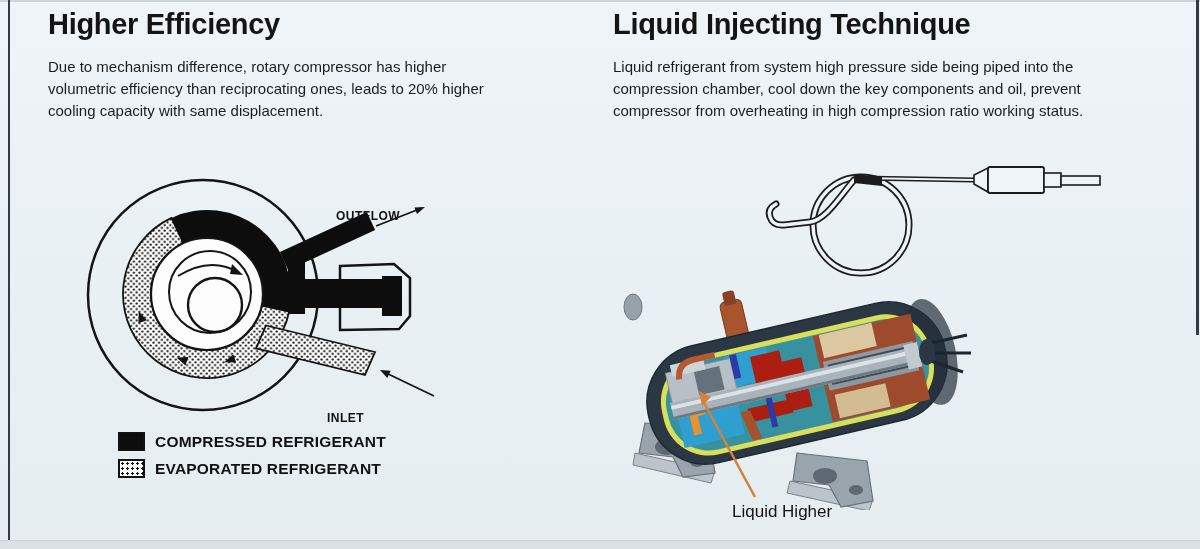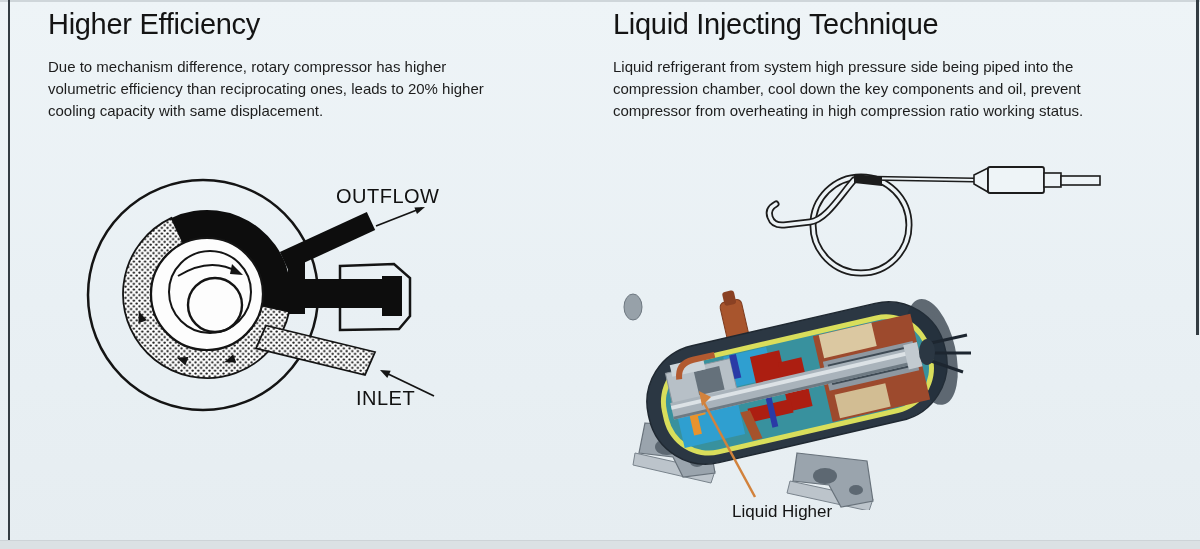--- a/index.html
+++ b/index.html
@@ -1,22 +1,22 @@
 <!DOCTYPE html>
 <html><head>
 <meta charset="utf-8">
 <style>
   html,body{margin:0;padding:0;}
   body{font-family:"Liberation Sans","DejaVu Sans",sans-serif;background:#cfd6da;}
   #stage{position:relative;width:1200px;height:549px;overflow:hidden;
          background:linear-gradient(180deg,#eef4f7 0%,#e9f0f4 55%,#e6edf1 100%);}
   .abs{position:absolute;}
-  .h1{font-size:29px;font-weight:400;letter-spacing:-0.3px;color:#141414;}
+  .h1{font-size:29px;font-weight:700;letter-spacing:-0.3px;color:#141414;}
   .body-text{font-size:15px;line-height:22px;color:#1d1d1d;}
-  .diagram-label{font-size:20px;font-weight:400;letter-spacing:0.5px;color:#111;}
+  .diagram-label{font-size:12px;font-weight:700;letter-spacing:0.5px;color:#111;margin-top:24px;}
   .legend-row{display:flex;align-items:center;gap:10px;height:27px;}
   .legend-text{font-size:15.5px;font-weight:600;letter-spacing:0.2px;color:#111;}
   .swatch{width:27px;height:19px;border:2px solid #111;box-sizing:border-box;}
   .swatch.solid{background:#0d0d0d;}
   .swatch.dotted{background-color:#fdfdfd;
     background-image:radial-gradient(#111 1.1px,transparent 1.3px);
     background-size:5px 5px;}
   .nozzle-label{font-size:17px;font-weight:500;color:#141414;}
   .edge{background:#333c42;}
   svg{display:block;}
@@ -70,22 +70,32 @@
     <rect x="342" y="114" width="20" height="40" fill="#0d0d0d"></rect>
 
     <line x1="336" y1="64" x2="382" y2="46" stroke="#141414" stroke-width="1.8"></line>
     <polygon points="385,45 377,51.9 374.4,45.4" fill="#141414"></polygon>
 
     <line x1="394" y1="234" x2="344" y2="210" stroke="#141414" stroke-width="1.8"></line>
     <polygon points="340,208 350.7,208.7 347.3,215.9" fill="#141414"></polygon>
   </svg>
 
   <div class="abs diagram-label" style="left:336px;top:185px;">OUTFLOW</div>
-  <div class="abs diagram-label" style="left:356px;top:387px;">INLET</div>
+  <div class="abs diagram-label" style="left:327px;top:387px;">INLET</div>
 
+  <div class="abs" style="left:118px;top:428px;">
+    <div class="legend-row">
+      <span class="swatch solid"></span>
+      <span class="legend-text">COMPRESSED REFRIGERANT</span>
+    </div>
+    <div class="legend-row">
+      <span class="swatch dotted"></span>
+      <span class="legend-text">EVAPORATED REFRIGERANT</span>
+    </div>
+  </div>
 
   <div class="abs h1" style="left:613px;top:8px;width:520px;">Liquid Injecting Technique</div>
   <div class="abs body-text" style="left:613px;top:56px;width:505px;">Liquid refrigerant from system high pressure side being piped into the compression chamber, cool down the key components and oil, prevent compressor from overheating in high compression ratio working status.</div>
 
   <svg class="abs" style="left:748px;top:158px;" width="372" height="122" viewBox="0 0 372 122">
     <g fill="none" stroke-linecap="round" stroke-linejoin="round">
 
       <circle cx="113" cy="67" r="48" stroke="#1c1c1c" stroke-width="7"></circle>
       <circle cx="113" cy="67" r="48" stroke="#edf3f6" stroke-width="3.5"></circle>
 

